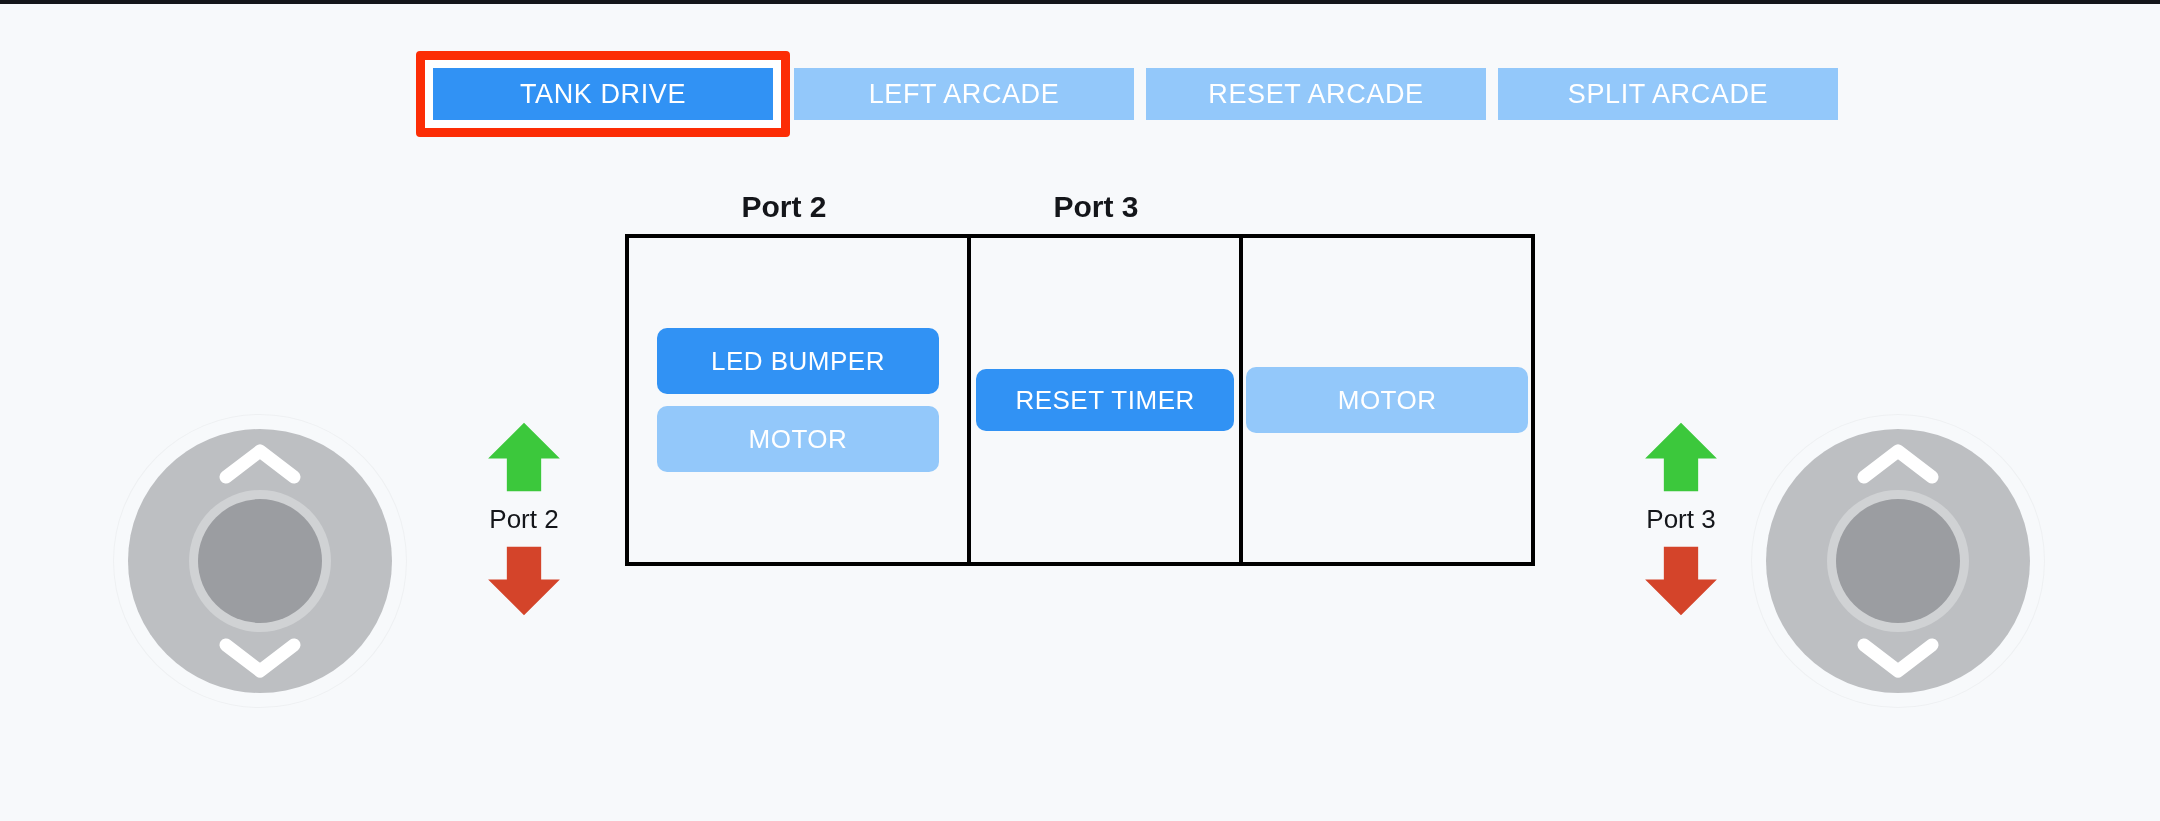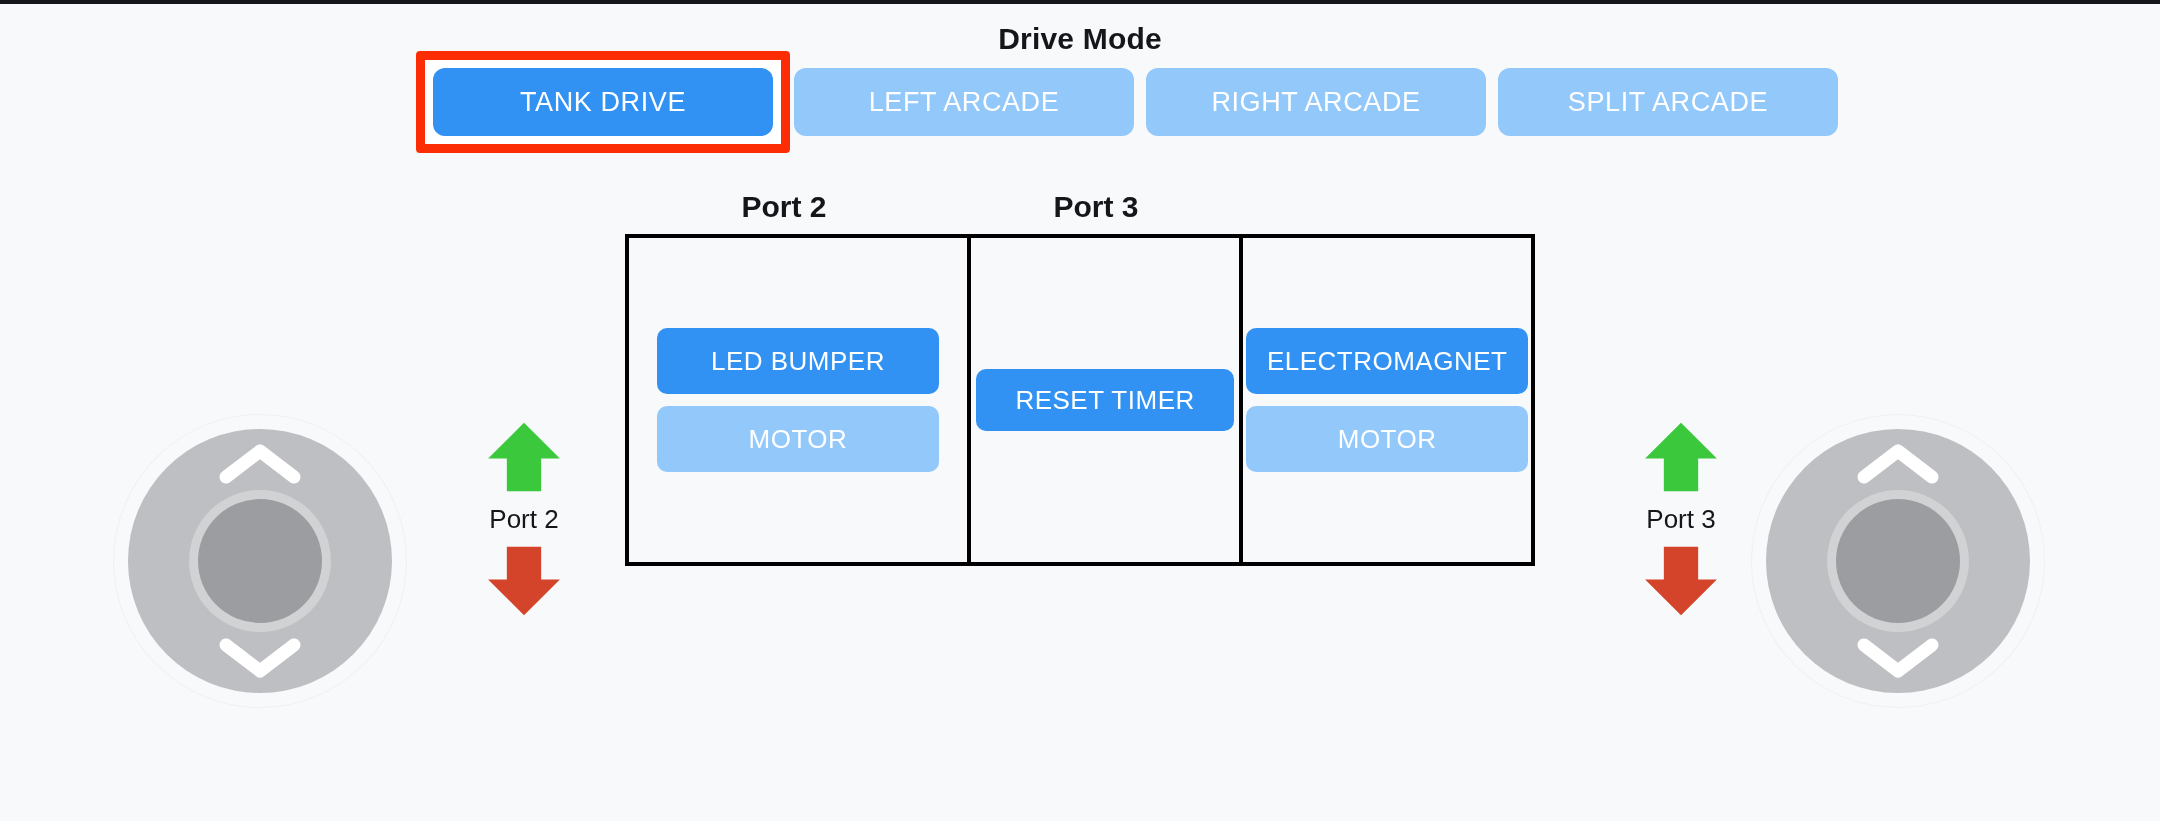--- a/index.html
+++ b/index.html
@@ -48,22 +48,22 @@
     position: absolute;
     top: 68px;
     left: 424px;
     display: flex;
     gap: 12px;
     align-items: flex-start;
   }
 
   .mode-btn {
     width: 340px;
-    height: 68px;
-    border-radius: 12px;
+    height: 52px;
+    border-radius: 0;
     border: none;
     display: flex;
     align-items: center;
     justify-content: center;
     font-family: "Liberation Sans", sans-serif;
     font-size: 27px;
     color: #ffffff;
     letter-spacing: .6px;
     background: #93c8fa;
     cursor: pointer;
@@ -263,34 +263,33 @@
   .joy-chev-up   { top: 14px; }
   .joy-chev-down { bottom: 14px; }
 </style>
 </head>
 <body>
 
 <div class="top-rule"></div>
 
 <div class="stage">
 
-  <div class="drive-mode-title">Drive Mode</div>
 
   <div class="mode-row">
 
     <div class="mode-slot selected">
       <button class="mode-btn is-active">TANK DRIVE</button>
     </div>
 
     <div class="mode-slot">
       <button class="mode-btn">LEFT ARCADE</button>
     </div>
 
     <div class="mode-slot">
-      <button class="mode-btn">RIGHT ARCADE</button>
+      <button class="mode-btn">RESET ARCADE</button>
     </div>
 
     <div class="mode-slot">
       <button class="mode-btn">SPLIT ARCADE</button>
     </div>
 
   </div>
 
   <div class="console-titles">
     <div class="console-title ct-port2">Port 2</div>
@@ -307,21 +306,20 @@
     </div>
 
     <div class="panel panel-timer">
       <div class="timer-stack">
         <button class="timer-btn">RESET TIMER</button>
       </div>
     </div>
 
     <div class="panel panel-port3">
       <div class="panel-inner">
-        <button class="device-btn primary">ELECTROMAGNET</button>
         <button class="device-btn">MOTOR</button>
       </div>
     </div>
 
   </div>
 
   <div class="arrow-col arrow-col-left">
     <button class="arrow-btn">
       <svg width="78" height="78" viewBox="0 0 100 100">
         <polygon points="50,6 96,52 72,52 72,94 28,94 28,52 4,52" fill="#3cc83c"></polygon>

